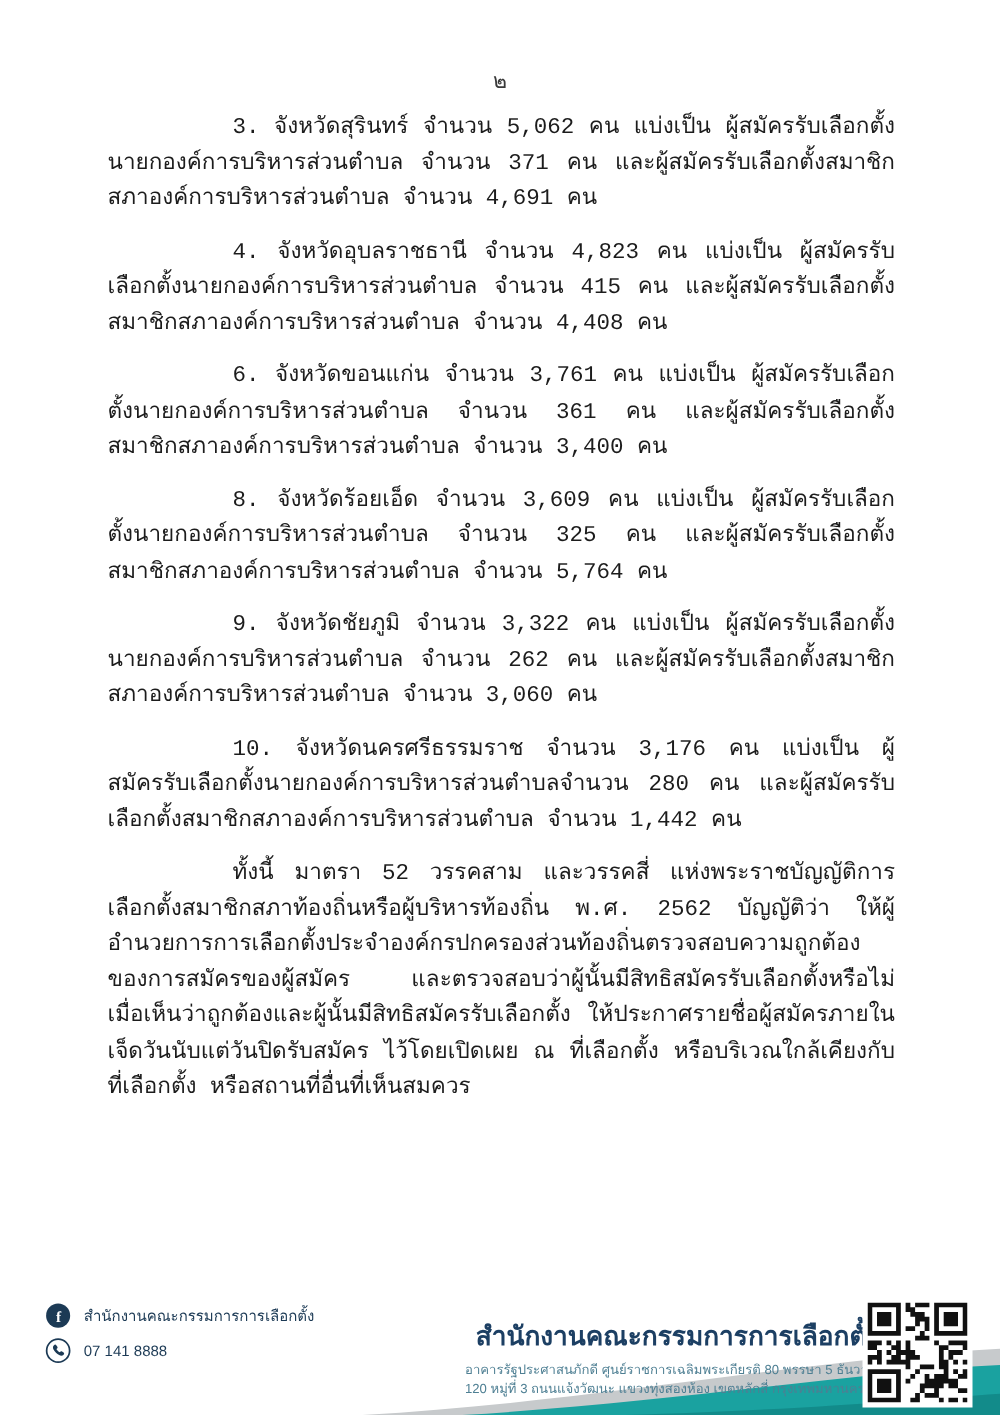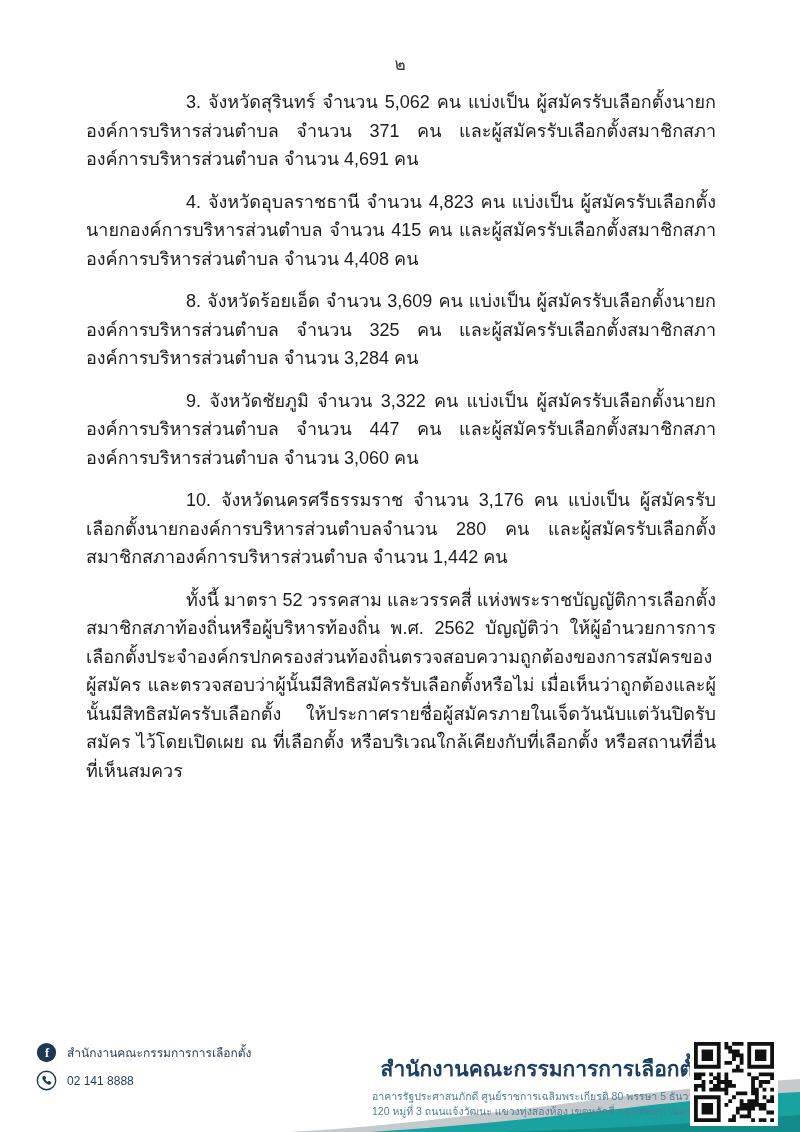--- a/index.html
+++ b/index.html
@@ -14,21 +14,21 @@
   }
   .page-number{
     position:absolute;top:50px;left:0;right:0;
     text-align:center;font-size:17px;color:#3a3a3a;
   }
   .content{
     position:absolute;top:88px;left:86px;width:630px;
     color:#1c1c1c;font-size:18px;line-height:28.5px;
     text-align:justify;
   }
-  .para{margin:0 0 14px 0;text-indent:100px;}
+  .para{margin:0 0 14px 0;text-indent:100px;font-family:Liberation Mono, monospace;}
   .para.min-head{text-indent:26px;font-weight:bold;}
   .para.min-head .normal{font-weight:normal;}
   
   .footer{position:absolute;left:0;top:1020px;width:800px;height:112px;}
   .waves{position:absolute;left:0;top:52px;width:800px;height:60px;}
   .contact-list{position:absolute;left:36px;top:22px;}
   .contact-row{display:flex;align-items:center;margin-bottom:7px;}
   .contact-icon{width:21px;height:21px;margin-right:10px;flex:0 0 21px;}
   .contact-label{font-size:12px;color:#1c3a55;}
   .footer-right{position:absolute;left:372px;top:32px;width:340px;text-align:center;}
@@ -43,22 +43,23 @@
 </head>
 <body>
 
 <div class="page">
 
   <div class="page-number">๒</div>
 
   <div class="content">
     <p class="para">3. จังหวัดสุรินทร์ จำนวน 5,062 คน แบ่งเป็น ผู้สมัครรับเลือกตั้งนายกองค์การบริหารส่วนตำบล จำนวน 371 คน และผู้สมัครรับเลือกตั้งสมาชิกสภาองค์การบริหารส่วนตำบล จำนวน 4,691 คน</p>
     <p class="para">4. จังหวัดอุบลราชธานี จำนวน 4,823 คน แบ่งเป็น ผู้สมัครรับเลือกตั้งนายกองค์การบริหารส่วนตำบล จำนวน 415 คน และผู้สมัครรับเลือกตั้งสมาชิกสภาองค์การบริหารส่วนตำบล จำนวน 4,408 คน</p>
-    <p class="para">8. จังหวัดร้อยเอ็ด จำนวน 3,609 คน แบ่งเป็น ผู้สมัครรับเลือกตั้งนายกองค์การบริหารส่วนตำบล จำนวน 325 คน และผู้สมัครรับเลือกตั้งสมาชิกสภาองค์การบริหารส่วนตำบล จำนวน 3,284 คน</p>
-    <p class="para">9. จังหวัดชัยภูมิ จำนวน 3,322 คน แบ่งเป็น ผู้สมัครรับเลือกตั้งนายกองค์การบริหารส่วนตำบล จำนวน 447 คน และผู้สมัครรับเลือกตั้งสมาชิกสภาองค์การบริหารส่วนตำบล จำนวน 3,060 คน</p>
+    <p class="para">6. จังหวัดขอนแก่น จำนวน 3,761 คน แบ่งเป็น ผู้สมัครรับเลือกตั้งนายกองค์การบริหารส่วนตำบล จำนวน 361 คน และผู้สมัครรับเลือกตั้งสมาชิกสภาองค์การบริหารส่วนตำบล จำนวน 3,400 คน</p>
+    <p class="para">8. จังหวัดร้อยเอ็ด จำนวน 3,609 คน แบ่งเป็น ผู้สมัครรับเลือกตั้งนายกองค์การบริหารส่วนตำบล จำนวน 325 คน และผู้สมัครรับเลือกตั้งสมาชิกสภาองค์การบริหารส่วนตำบล จำนวน 5,764 คน</p>
+    <p class="para">9. จังหวัดชัยภูมิ จำนวน 3,322 คน แบ่งเป็น ผู้สมัครรับเลือกตั้งนายกองค์การบริหารส่วนตำบล จำนวน 262 คน และผู้สมัครรับเลือกตั้งสมาชิกสภาองค์การบริหารส่วนตำบล จำนวน 3,060 คน</p>
     <p class="para">10. จังหวัดนครศรีธรรมราช จำนวน 3,176 คน แบ่งเป็น ผู้สมัครรับเลือกตั้งนายกองค์การบริหารส่วนตำบลจำนวน 280 คน และผู้สมัครรับเลือกตั้งสมาชิกสภาองค์การบริหารส่วนตำบล จำนวน 1,442 คน</p>
 
 
 
     <p class="para">ทั้งนี้ มาตรา 52 วรรคสาม และวรรคสี่ แห่งพระราชบัญญัติการเลือกตั้งสมาชิกสภาท้องถิ่นหรือผู้บริหารท้องถิ่น พ.ศ. 2562 บัญญัติว่า ให้ผู้อำนวยการการเลือกตั้งประจำองค์กรปกครองส่วนท้องถิ่นตรวจสอบความถูกต้องของการสมัครของผู้สมัคร และตรวจสอบว่าผู้นั้นมีสิทธิสมัครรับเลือกตั้งหรือไม่ เมื่อเห็นว่าถูกต้องและผู้นั้นมีสิทธิสมัครรับเลือกตั้ง ให้ประกาศรายชื่อผู้สมัครภายในเจ็ดวันนับแต่วันปิดรับสมัคร ไว้โดยเปิดเผย ณ ที่เลือกตั้ง หรือบริเวณใกล้เคียงกับที่เลือกตั้ง หรือสถานที่อื่นที่เห็นสมควร</p>
 
   </div>
 
   <div class="footer">
 
@@ -74,21 +75,21 @@
           <circle cx="12" cy="12" r="11" fill="#1c3a55"></circle>
           <text x="12.5" y="17.5" font-size="14" font-weight="bold" fill="#ffffff" text-anchor="middle" font-family="Liberation Serif, serif">f</text>
         </svg>
         <span class="contact-label">สำนักงานคณะกรรมการการเลือกตั้ง</span>
       </div>
       <div class="contact-row">
         <svg class="contact-icon" viewBox="0 0 24 24">
           <circle cx="12" cy="12" r="10.5" fill="none" stroke="#1c3a55" stroke-width="1.6"></circle>
           <path d="M8 7.2c.9-.9 1.8-.9 2.3-.2l1 1.4c.4.6.2 1.2-.3 1.7l-.5.5c.3 1 1.9 2.6 2.9 2.9l.5-.5c.5-.5 1.1-.7 1.7-.3l1.4 1c.7.5.7 1.4-.2 2.3-.9.9-2.4 1-3.9.1-2-1.2-3.9-3.1-5-5-.9-1.5-.8-3 .1-3.9z" fill="#1c3a55"></path>
         </svg>
-        <span class="contact-label">02 141 8888</span>
+        <span class="contact-label">07 141 8888</span>
       </div>
     </div>
 
     <div class="footer-right">
       <div class="org-title">สำนักงานคณะกรรมการการเลือกตั้ง</div>
       <div class="org-address">อาคารรัฐประศาสนภักดี ศูนย์ราชการเฉลิมพระเกียรติ 80 พรรษา 5 ธันวาคม 2550</div>
       <div class="org-address">120 หมู่ที่ 3 ถนนแจ้งวัฒนะ แขวงทุ่งสองห้อง เขตหลักสี่ กรุงเทพมหานคร 10210</div>
     </div>
 
     <div class="qr-box">

